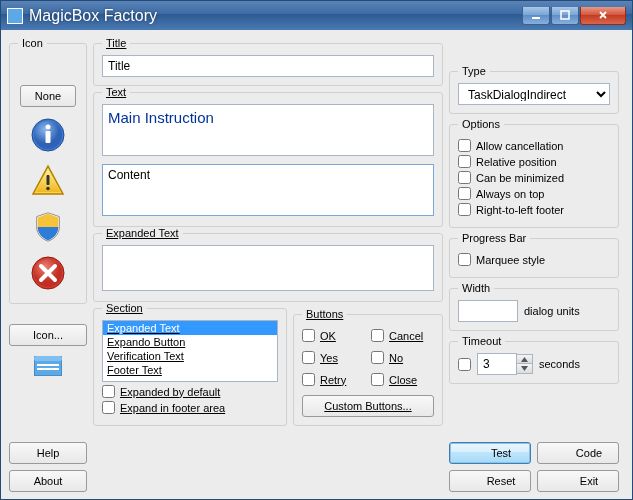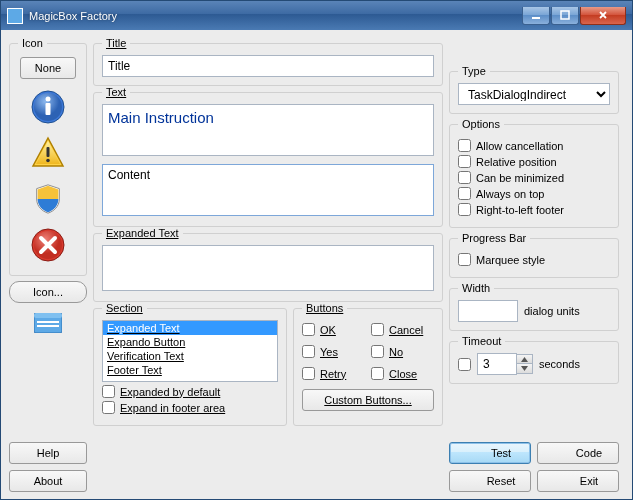--- a/index.html
+++ b/index.html
@@ -1,21 +1,21 @@
 <!DOCTYPE html>
 <html><head>
 <meta charset="utf-8">
 <style>
 * { box-sizing: border-box; margin: 0; padding: 0; font-family: "Segoe UI", Tahoma, sans-serif; font-size: 11px; }
 body { background: #d5dce5; width: 633px; height: 500px; overflow: hidden; }
 
 
 .titlebar { height: 30px; background: linear-gradient(#5a84b8, #3d6aa3 45%, #2d5a93 46%, #4a7ab3); display: flex; align-items: center; padding: 0 6px; border: 1px solid #244a75; border-bottom: none; }
 .titlebar .app-icon { width: 16px; height: 16px; background: #5da9e6; border: 1px solid #fff; margin-right: 6px; }
-.titlebar .title { color: #fff; font-size: 11px; text-shadow: 0 0 3px rgba(0,0,0,.4); flex: 1; }
+.titlebar .title { color: #fff; font-size: 16px; text-shadow: 0 0 3px rgba(0,0,0,.4); flex: 1; }
 .winbtns { display: flex; gap: 1px; }
 .winbtn { width: 28px; height: 18px; background: linear-gradient(#a9c6e6,#7ba6d6 45%,#5a8cc6 46%,#8ab0dc); border: 1px solid #3a608f; border-top: none; border-radius: 0 0 3px 3px; display: flex; align-items: center; justify-content: center; color: #fff; }
 .winbtn.close { width: 46px; background: linear-gradient(#e89a87,#d4563e 45%,#c23a1f 46%,#d9654e); border-color: #8e2f1a; }
 .winbtn svg { width: 10px; height: 10px; }
 
 
 .window-body { height: 470px; background: #ececec; border: 1px solid #244a75; border-top: none; padding: 7px 8px; display: flex; gap: 6px; }
 
 
 .col-left { width: 78px; display: flex; flex-direction: column; }
@@ -51,21 +51,21 @@
 
 .chk { display: flex; align-items: center; gap: 5px; margin: 3px 0; }
 .chk input { width: 13px; height: 13px; }
 
 
 .listbox { border: 1px solid #aab5c3; background: #fff; height: 62px; overflow: hidden; }
 .listbox .item { padding: 1px 4px; }
 .listbox .item.sel { background: #3399ff; color: #fff; }
 
 
-.mid-bottom { display: flex; gap: 6px; }
+.mid-bottom { display: flex; gap: 6px; align-items: flex-end; }
 .section-fs { flex: 1; }
 .buttons-fs { width: 150px; }
 .btn-grid { display: grid; grid-template-columns: 1fr 1fr; gap: 3px 6px; margin-bottom: 6px; }
 
 
 .action-row { display: flex; gap: 6px; margin-top: 2px; }
 .action-row .btn { flex: 1; min-width: 0; padding-left: 32px; }
 .btn.focus { border: 1px solid #3c7fb1; box-shadow: 0 0 0 1px #8dc1e9 inset; background: linear-gradient(#eaf6fd,#d9f0fc 45%,#bee6fd 46%,#a7d9f5); }
 
 .width-row { display: flex; align-items: center; gap: 6px; }
@@ -95,21 +95,21 @@
         </svg>
       </div>
   </div>
 </div>
 
 <div class="window-body">
 
   <div class="col-left">
     <fieldset class="icon-fs">
       <legend>Icon</legend>
-      <div class="btn" style="width:56px;">None</div>
+      <div class="btn" style="width:56px;margin-top:28px;">None</div>
       <div class="icon-holder">
         <svg width="36" height="36" viewBox="0 0 36 36">
             <circle cx="18" cy="18" r="16" fill="#3c78d8" stroke="#205090" stroke-width="1"></circle>
             <circle cx="18" cy="18" r="14" fill="url(#g1)"></circle>
             <defs>
               <radialGradient id="g1" cx="40%" cy="30%">
                 <stop offset="0" stop-color="#8cb8ee"></stop>
                 <stop offset="1" stop-color="#2d62b4"></stop>
               </radialGradient>
             </defs>
@@ -147,21 +147,21 @@
             <defs>
               <radialGradient id="g3" cx="40%" cy="30%">
                 <stop offset="0" stop-color="#ee8076"></stop>
                 <stop offset="1" stop-color="#c22e22"></stop>
               </radialGradient>
             </defs>
             <path d="M11 11 L25 25 M25 11 L11 25" stroke="#fff" stroke-width="4" stroke-linecap="round"></path>
           </svg>
       </div>
     </fieldset>
-    <div class="btn" style="margin-top:5px;border-radius:10px;">Icon...</div>
+    <div class="btn" style="margin-top:20px;">Icon...</div>
     <div class="mini-icon" style="align-self:center; margin-top:10px;">
       <svg width="28" height="20" viewBox="0 0 28 20">
           <rect x="0" y="0" width="28" height="20" rx="2" fill="#5da9e6" stroke="#2d72b4"></rect>
           <rect x="0" y="0" width="28" height="5" rx="2" fill="#7fc0f0"></rect>
           <rect x="3" y="8" width="22" height="2" fill="#fff"></rect>
           <rect x="3" y="12" width="22" height="2" fill="#fff"></rect>
         </svg>
     </div>
     <div style="flex:1"></div>
     <div class="btn" style="margin-top:6px;">Help</div>

